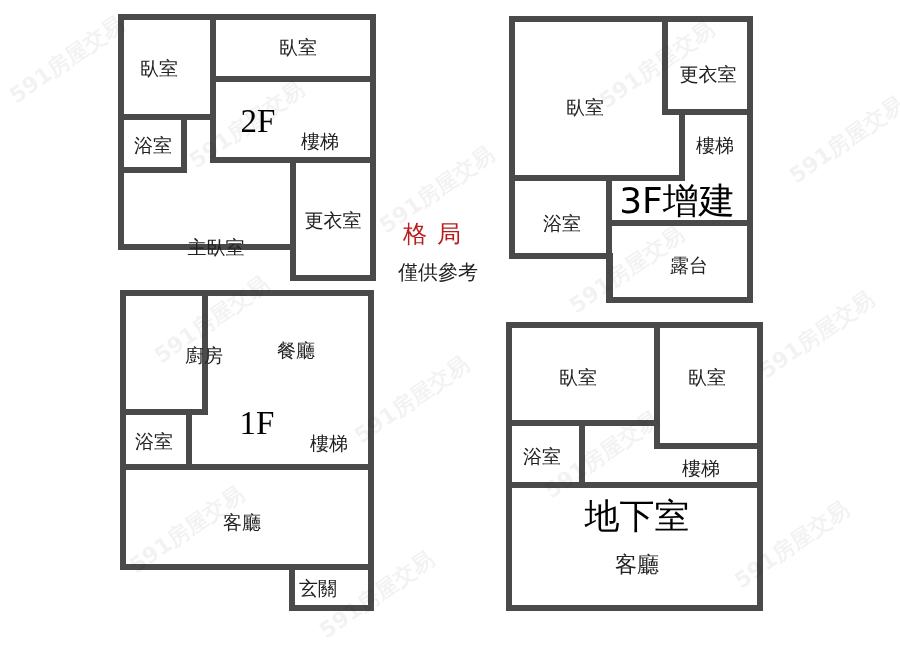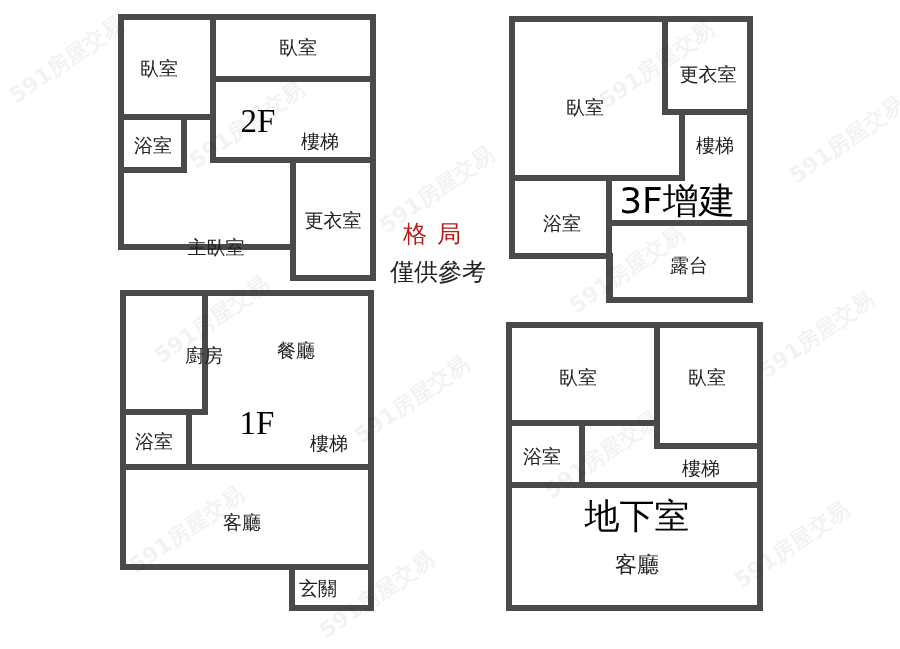--- a/index.html
+++ b/index.html
@@ -8,21 +8,21 @@
     #plan { position: absolute; left: 0; top: 0; width: 900px; height: 649px; }
     .wall { stroke: #4a4a4a; stroke-width: 6; stroke-linecap: square; fill: none; }
     .lbl { position: absolute; color: #222; font-size: 19px; white-space: nowrap;
       transform: translate(-50%, -50%); line-height: 1; }
     .floor-tag { position: absolute; color: #000; font-family: Liberation Serif, serif;
       font-size: 33px; transform: translate(-50%, -50%); white-space: nowrap; line-height: 1; }
     .floor-tag.cjk { font-family: "DejaVu Sans", sans-serif; font-size: 36px; }
     .note-title { position: absolute; left: 437px; top: 234px; transform: translate(-50%, -50%);
       font-size: 24px; letter-spacing: 10px; color: #b91c1c; white-space: nowrap; }
     .note-sub { position: absolute; left: 438px; top: 272px; transform: translate(-50%, -50%);
-      font-size: 24px; color: #222; white-space: nowrap; }
+      font-size: 20px; color: #222; white-space: nowrap; }
     .wm { position: absolute; color: rgba(0,0,0,0.05); font-size: 22px; font-weight: bold;
       transform: rotate(-35deg); white-space: nowrap; pointer-events: none; }
   </style>
 </head>
 <body>
 
 <svg id="plan" viewBox="0 0 900 649">
 
   <g>
     <polyline class="wall" points="121,247 121,17 373,17 373,278 293,278 293,247 121,247"></polyline>

